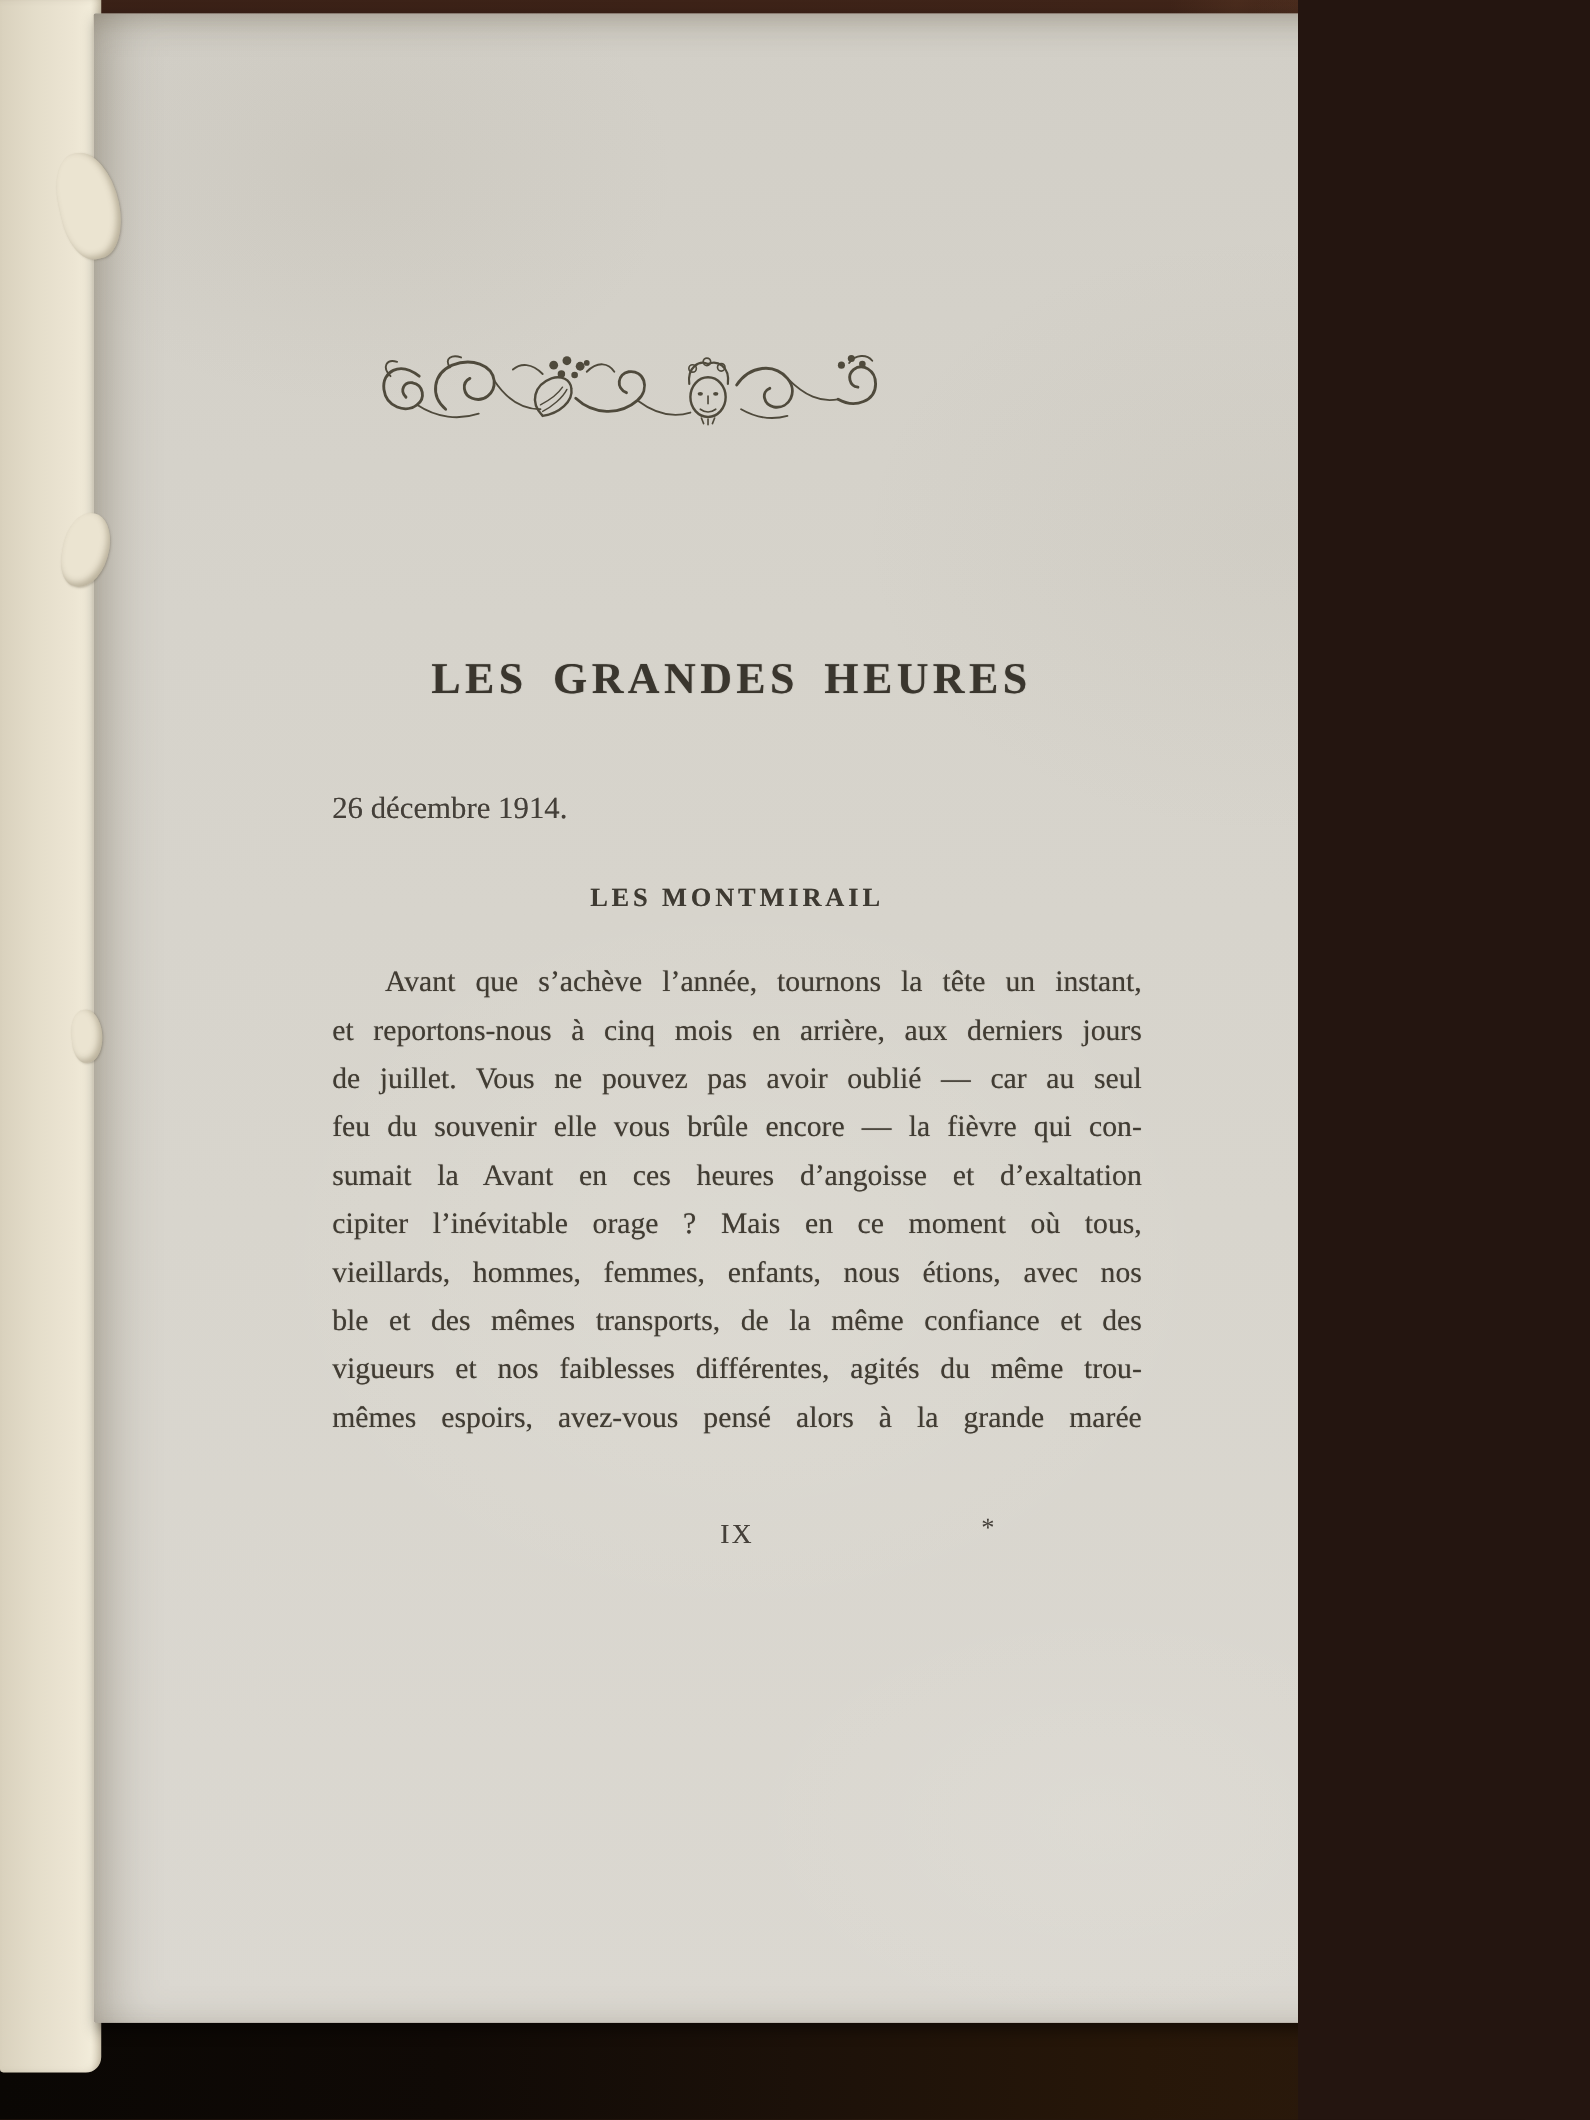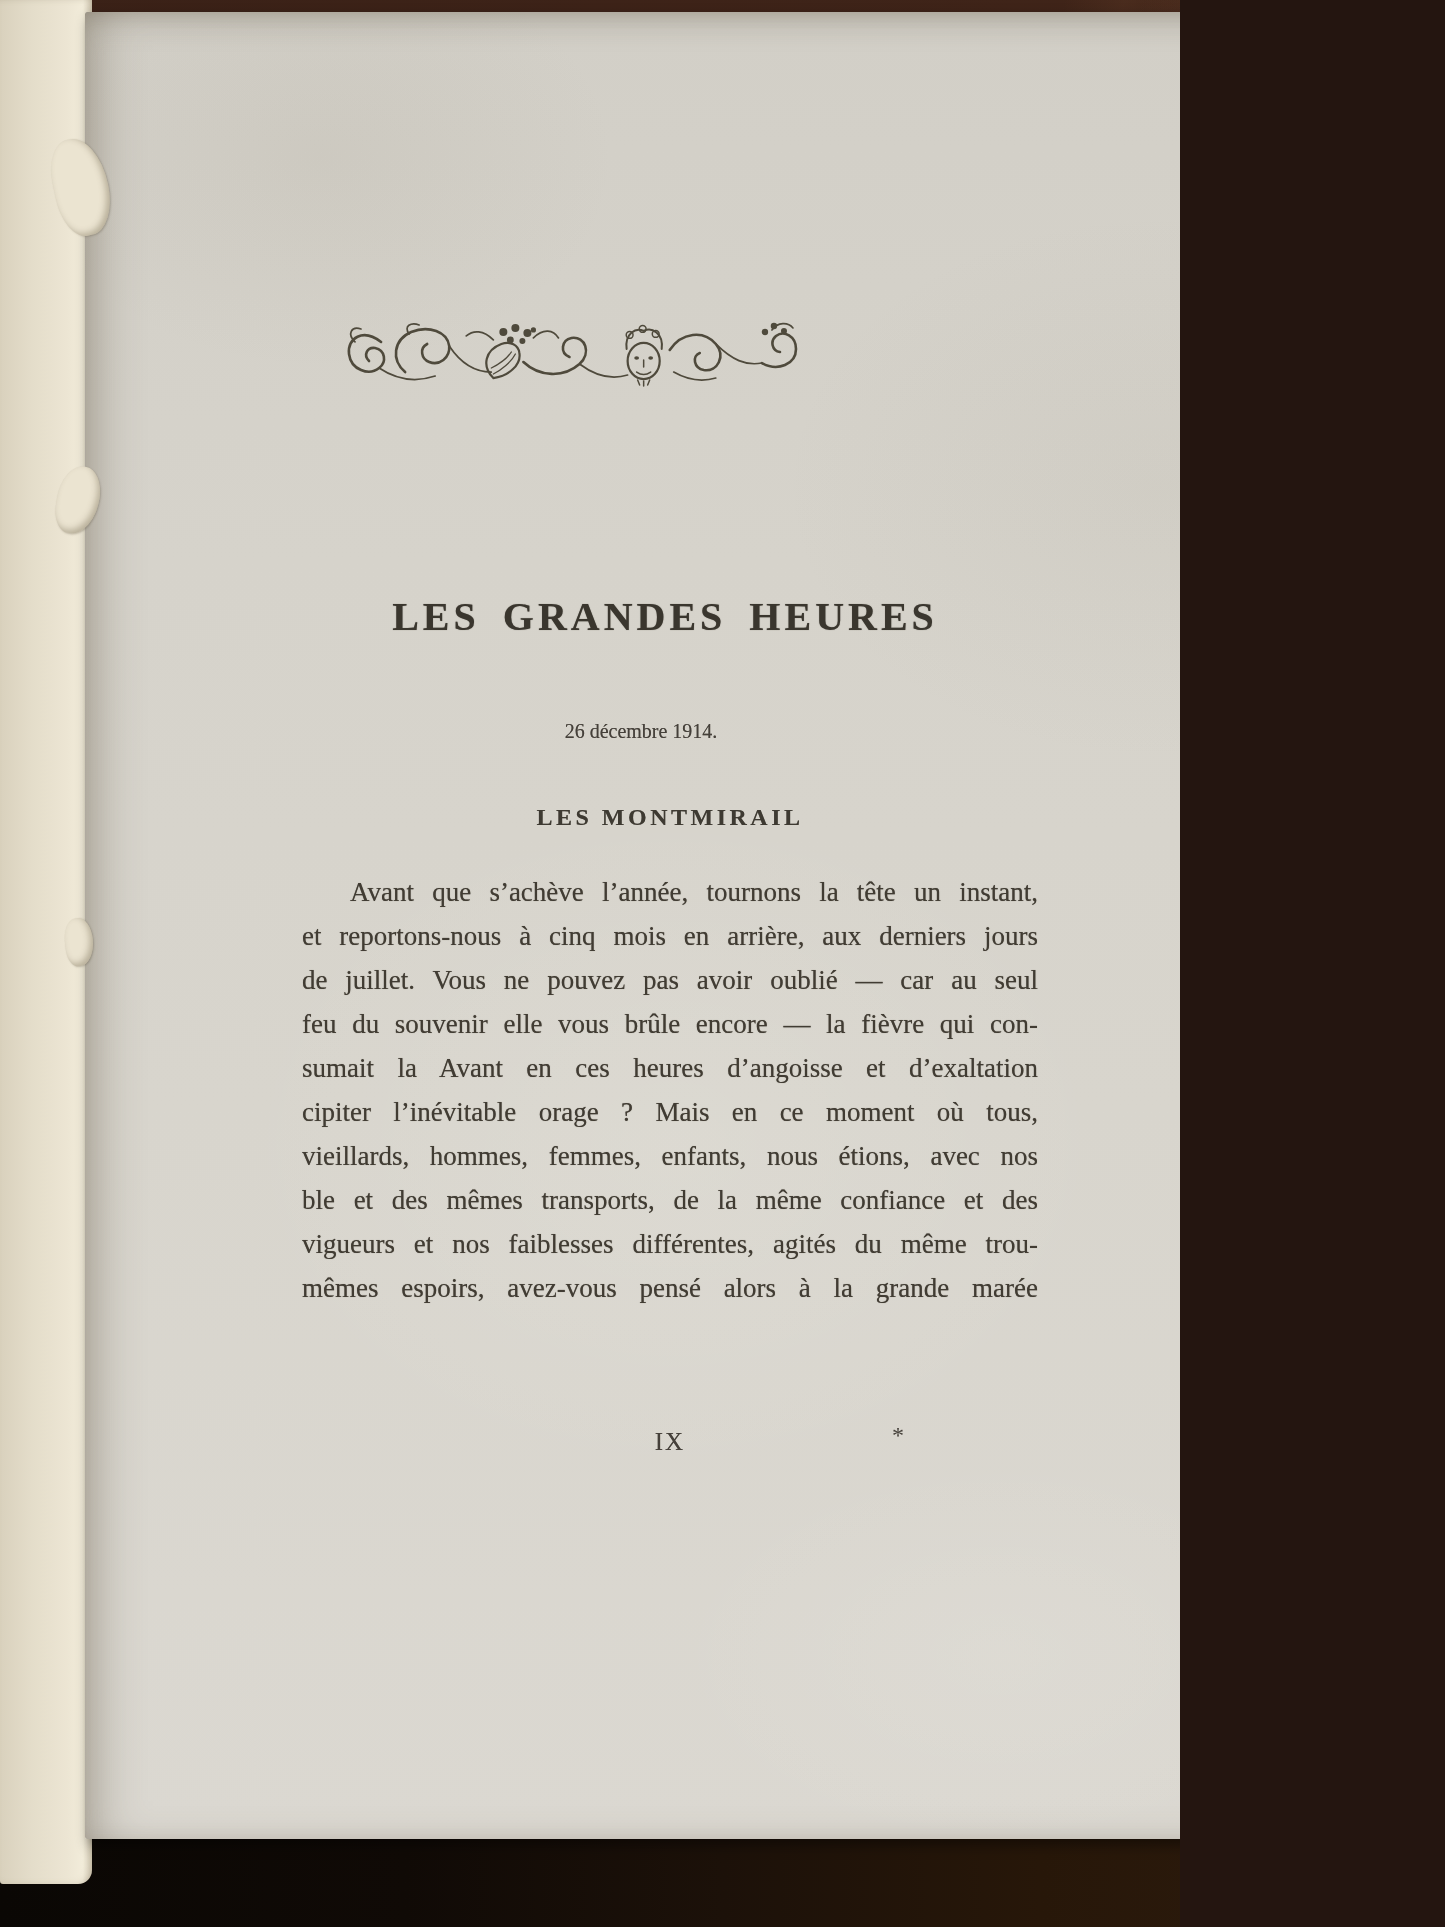--- a/index.html
+++ b/index.html
@@ -48,30 +48,30 @@
   .tear1{left:54px;top:138px;width:54px;height:98px;border-radius:46% 58% 52% 48%;transform:rotate(-12deg);}
   .tear2{left:57px;top:466px;width:42px;height:68px;border-radius:55% 45% 60% 40%;transform:rotate(9deg);}
   .tear3{left:65px;top:918px;width:28px;height:48px;border-radius:50% 50% 58% 42%;transform:rotate(-6deg);}
 
   
   .ornament{position:absolute;left:258px;top:306px;width:456px;height:74px;color:#4f4a3c;}
   .title{position:absolute;left:0;top:556px;width:1160px;text-align:center;
     font-size:40px;line-height:44px;letter-spacing:4px;word-spacing:9px;color:#3a362e;
     text-shadow:0 0 1px rgba(58,54,46,0.55);}
   .dateline{position:absolute;left:217px;top:708px;width:736px;box-sizing:border-box;
-    padding-right:58px;text-align:center;font-size:20px;color:#45403a;
+    padding-right:58px;text-align:left;font-size:28px;color:#45403a;
     text-shadow:0 0 0.6px rgba(65,60,50,0.6);}
   .heading{position:absolute;left:217px;top:792px;width:736px;text-align:center;
     font-size:24px;letter-spacing:3.5px;color:#3e3a32;font-weight:bold;
     text-shadow:0 0 0.6px rgba(62,58,50,0.5);}
   .bodytext{position:absolute;left:217px;top:858px;width:736px;color:#413c33;
     font-size:27px;line-height:44px;text-shadow:0 0 0.7px rgba(65,60,50,0.65);}
   .bodytext .line{text-align:justify;text-align-last:justify;height:44px;overflow:visible;}
   .bodytext .indent{text-indent:48px;}
-  .footer{position:absolute;left:217px;top:1370px;width:736px;height:40px;color:#45403a;margin-top:46px;}
+  .footer{position:absolute;left:217px;top:1370px;width:736px;height:40px;color:#45403a;}
   .pagenum{display:block;text-align:center;font-size:25px;letter-spacing:2px;
     text-shadow:0 0 0.6px rgba(65,60,50,0.6);}
   .star{position:absolute;left:590px;top:-6px;font-size:24px;}
 </style>
 </head>
 <body>
 
 <div class="scene">
 
   <div class="wood"></div>

